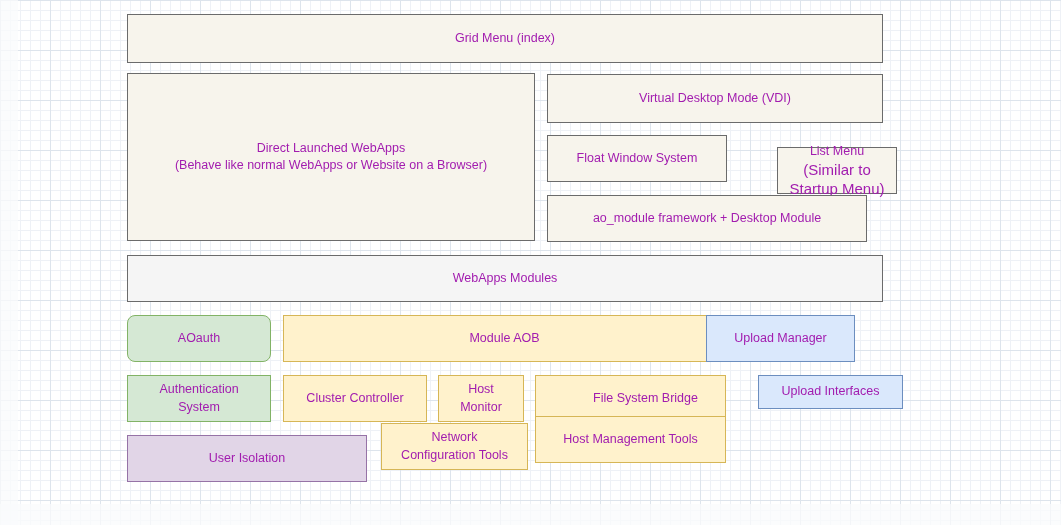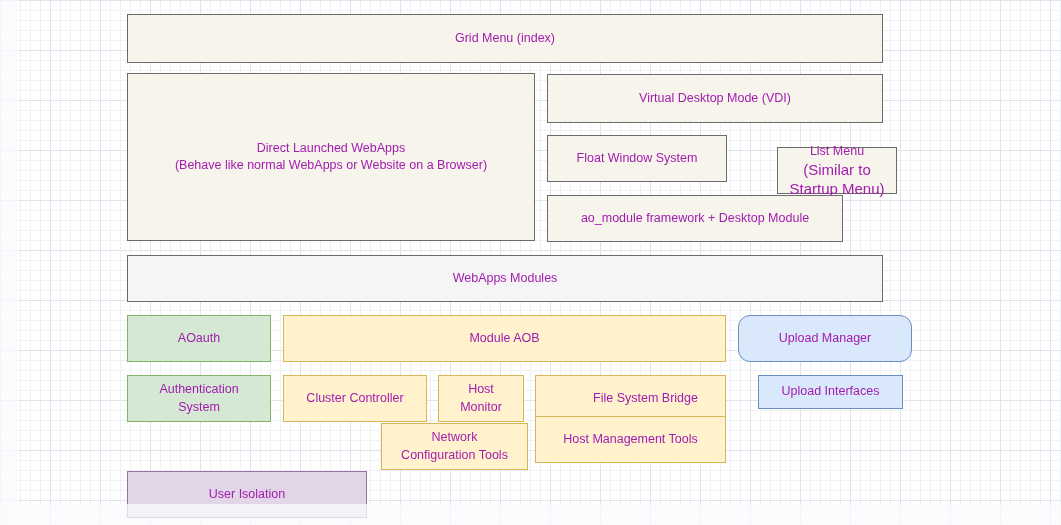--- a/index.html
+++ b/index.html
@@ -69,53 +69,53 @@
       <div class="node" style="left: 547px; top: 74px; width: 336px; height: 49px; background: rgb(247, 244, 236); border-color: rgb(107, 107, 107);">
         <div class="label">Virtual Desktop Mode (VDI)</div>
       </div>
       <div class="node" style="left: 547px; top: 135px; width: 180px; height: 47px; background: rgb(247, 244, 236); border-color: rgb(107, 107, 107);">
         <div class="label">Float Window System</div>
       </div>
       <div class="node" style="left: 737px; top: 147px; width: 120px; height: 47px; background: rgb(247, 244, 236); border-color: rgb(107, 107, 107); margin-left: 40px;">
         <div class="label">List Menu</div>
         <div class="sublabel">(Similar to Startup Menu)</div>
       </div>
-      <div class="node" style="left: 547px; top: 195px; width: 296px; height: 47px; background: rgb(247, 244, 236); border-color: rgb(107, 107, 107); padding-left: 6px;">
+      <div class="node" style="left: 547px; top: 195px; width: 320px; height: 47px; background: rgb(247, 244, 236); border-color: rgb(107, 107, 107); padding-left: 6px;">
         <div class="label">ao_module framework + Desktop Module</div>
       </div>
       <div class="node" style="left: 127px; top: 255px; width: 756px; height: 47px; background: rgb(245, 245, 245); border-color: rgb(107, 107, 107); align-items: center;">
         <div class="label">WebApps Modules</div>
       </div>
-      <div class="node" style="left: 127px; top: 315px; width: 144px; height: 47px; background: rgb(213, 232, 212); border-color: rgb(130, 179, 102);">
+      <div class="node" style="left: 127px; top: 315px; width: 144px; height: 47px; background: rgb(213, 232, 212); border-color: rgb(130, 179, 102); border-radius: 8px;">
         <div class="label">AOauth</div>
       </div>
       <div class="node" style="left: 283px; top: 315px; width: 443px; height: 47px; background: rgb(255, 242, 204); border-color: rgb(214, 182, 86);">
         <div class="label">Module AOB</div>
       </div>
-      <div class="node" style="left: 738px; top: 315px; width: 174px; height: 47px; background: rgb(218, 232, 252); border-color: rgb(108, 142, 191); border-radius: 12px;">
+      <div class="node" style="left: 706px; top: 315px; width: 149px; height: 47px; background: rgb(218, 232, 252); border-color: rgb(108, 142, 191);">
         <div class="label">Upload Manager</div>
       </div>
       <div class="node" style="left: 127px; top: 375px; width: 144px; height: 47px; background: rgb(213, 232, 212); border-color: rgb(130, 179, 102);">
         <div class="label">Authentication
 System</div>
       </div>
       <div class="node" style="left: 283px; top: 375px; width: 144px; height: 47px; background: rgb(255, 242, 204); border-color: rgb(214, 182, 86);">
         <div class="label">Cluster Controller</div>
       </div>
       <div class="node" style="left: 438px; top: 375px; width: 86px; height: 47px; background: rgb(255, 242, 204); border-color: rgb(214, 182, 86);">
         <div class="label">Host
 Monitor</div>
       </div>
       <div class="node" style="left: 535px; top: 375px; width: 191px; height: 47px; background: rgb(255, 242, 204); border-color: rgb(214, 182, 86); padding-left: 36px;">
         <div class="label">File System Bridge</div>
       </div>
       <div class="node" style="left: 758px; top: 375px; width: 145px; height: 34px; background: rgb(218, 232, 252); border-color: rgb(108, 142, 191);">
         <div class="label">Upload Interfaces</div>
       </div>
-      <div class="node" style="left: 127px; top: 435px; width: 240px; height: 47px; background: rgb(225, 213, 231); border-color: rgb(150, 115, 166); margin-top: 36px;">
+      <div class="node" style="left: 127px; top: 435px; width: 240px; height: 47px; background: rgb(225, 213, 231); border-color: rgb(150, 115, 166);">
         <div class="label">User Isolation</div>
       </div>
       <div class="node" style="left: 381px; top: 423px; width: 147px; height: 47px; background: rgb(255, 242, 204); border-color: rgb(214, 182, 86);">
         <div class="label">Network
 Configuration Tools</div>
       </div>
       <div class="node" style="left: 535px; top: 416px; width: 191px; height: 47px; background: rgb(255, 242, 204); border-color: rgb(214, 182, 86);">
         <div class="label">Host Management Tools</div>
       </div>
     </div>

